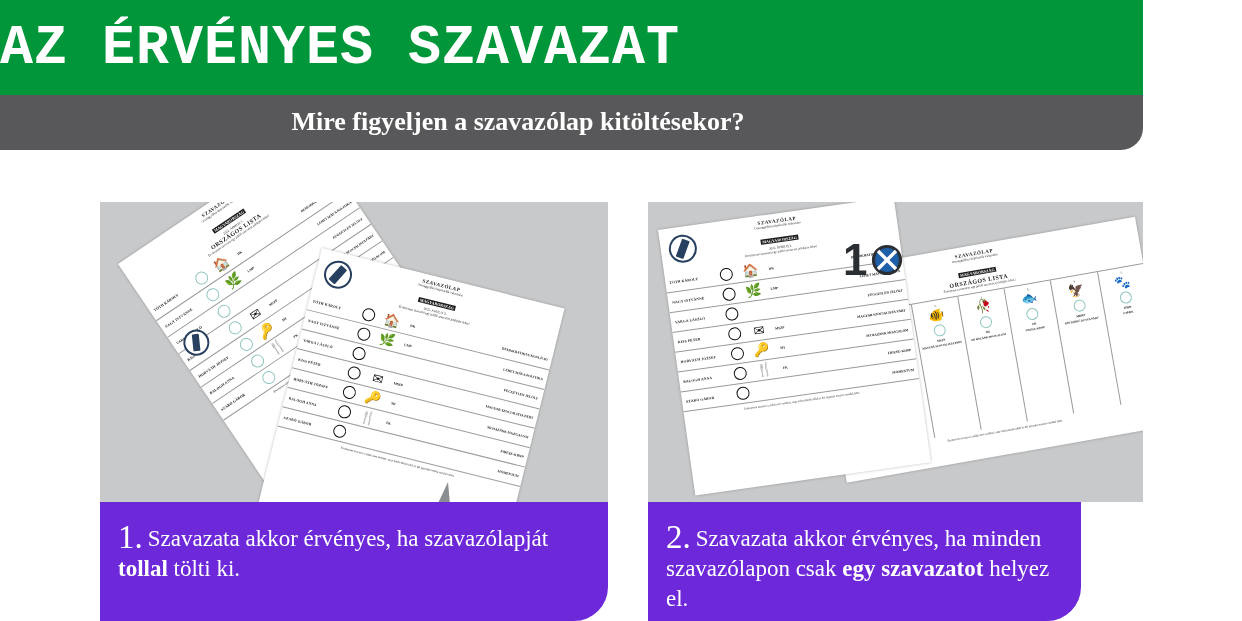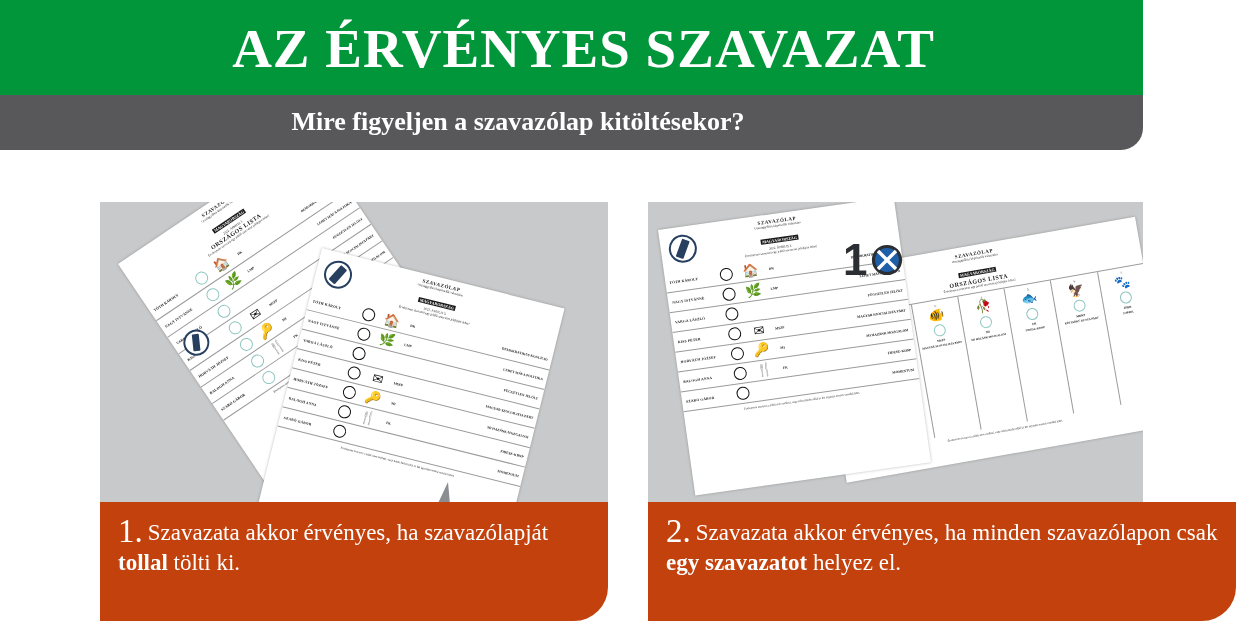--- a/index.html
+++ b/index.html
@@ -20,29 +20,28 @@
     position: absolute;
     left: 0; top: 0;
     width: 1143px;
     height: 95px;
     background: #009639;
   }
   .header-title {
     position: absolute;
     left: 0; top: 18px;
     width: 1143px;
-    text-align: center;
+    text-align: left;
     color: #ffffff;
     font-size: 55px;
     font-weight: bold;
     letter-spacing: 1px;
     line-height: 62px;
     white-space: nowrap;
-    font-family: Liberation Serif, serif;
-    margin-left: 12px;
+    font-family: Liberation Mono, monospace;
   }
   .header-gray {
     position: absolute;
     left: 0; top: 95px;
     width: 1143px;
     height: 55px;
     background: #58585a;
     border-bottom-right-radius: 22px;
   }
   .header-subtitle {
@@ -63,31 +62,31 @@
     position: absolute;
     background: #c8c9ca;
     overflow: hidden;
   }
   #photo-left  { left: 100px; top: 202px; width: 508px; height: 300px; }
   #photo-right { left: 648px; top: 202px; width: 495px; height: 300px; }
 
   
   .caption {
     position: absolute;
-    background: #c2410c;
+    background: #6d28d9;
     color: #ffffff;
     box-sizing: border-box;
-    padding: 14px 18px 10px 18px;
+    padding: 20px 18px 10px 18px;
     border-bottom-right-radius: 34px;
     font-size: 23px;
     line-height: 30px;
     font-family: "Liberation Serif", serif;
   }
   #caption-left  { left: 100px; top: 502px; width: 508px; height: 119px; }
-  #caption-right { left: 648px; top: 502px; width: 588px; height: 119px; }
+  #caption-right { left: 648px; top: 502px; width: 433px; height: 119px; }
   .caption .num {
     font-size: 33px;
     line-height: 30px;
     vertical-align: -2px;
     padding-right: 5px;
   }
   .caption b { font-weight: bold; }
 
   
   .sheet {

